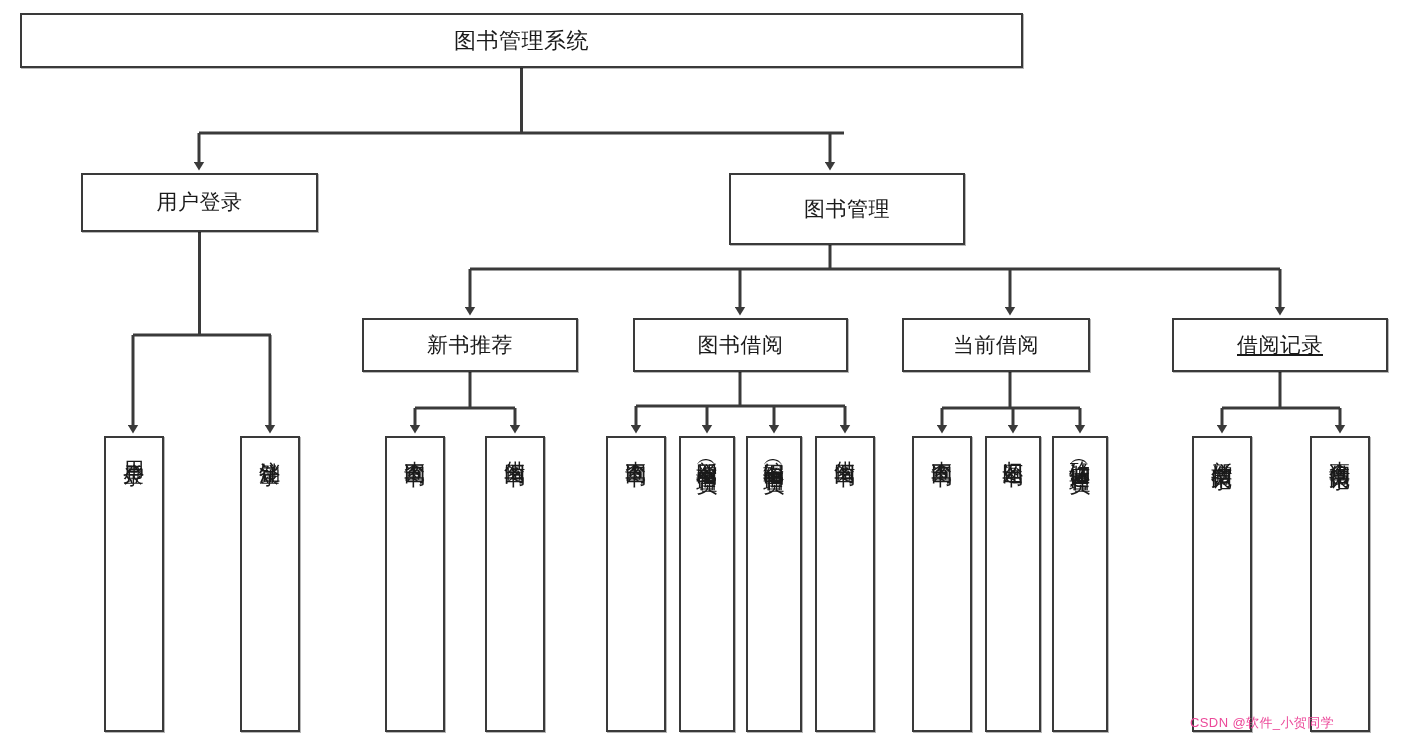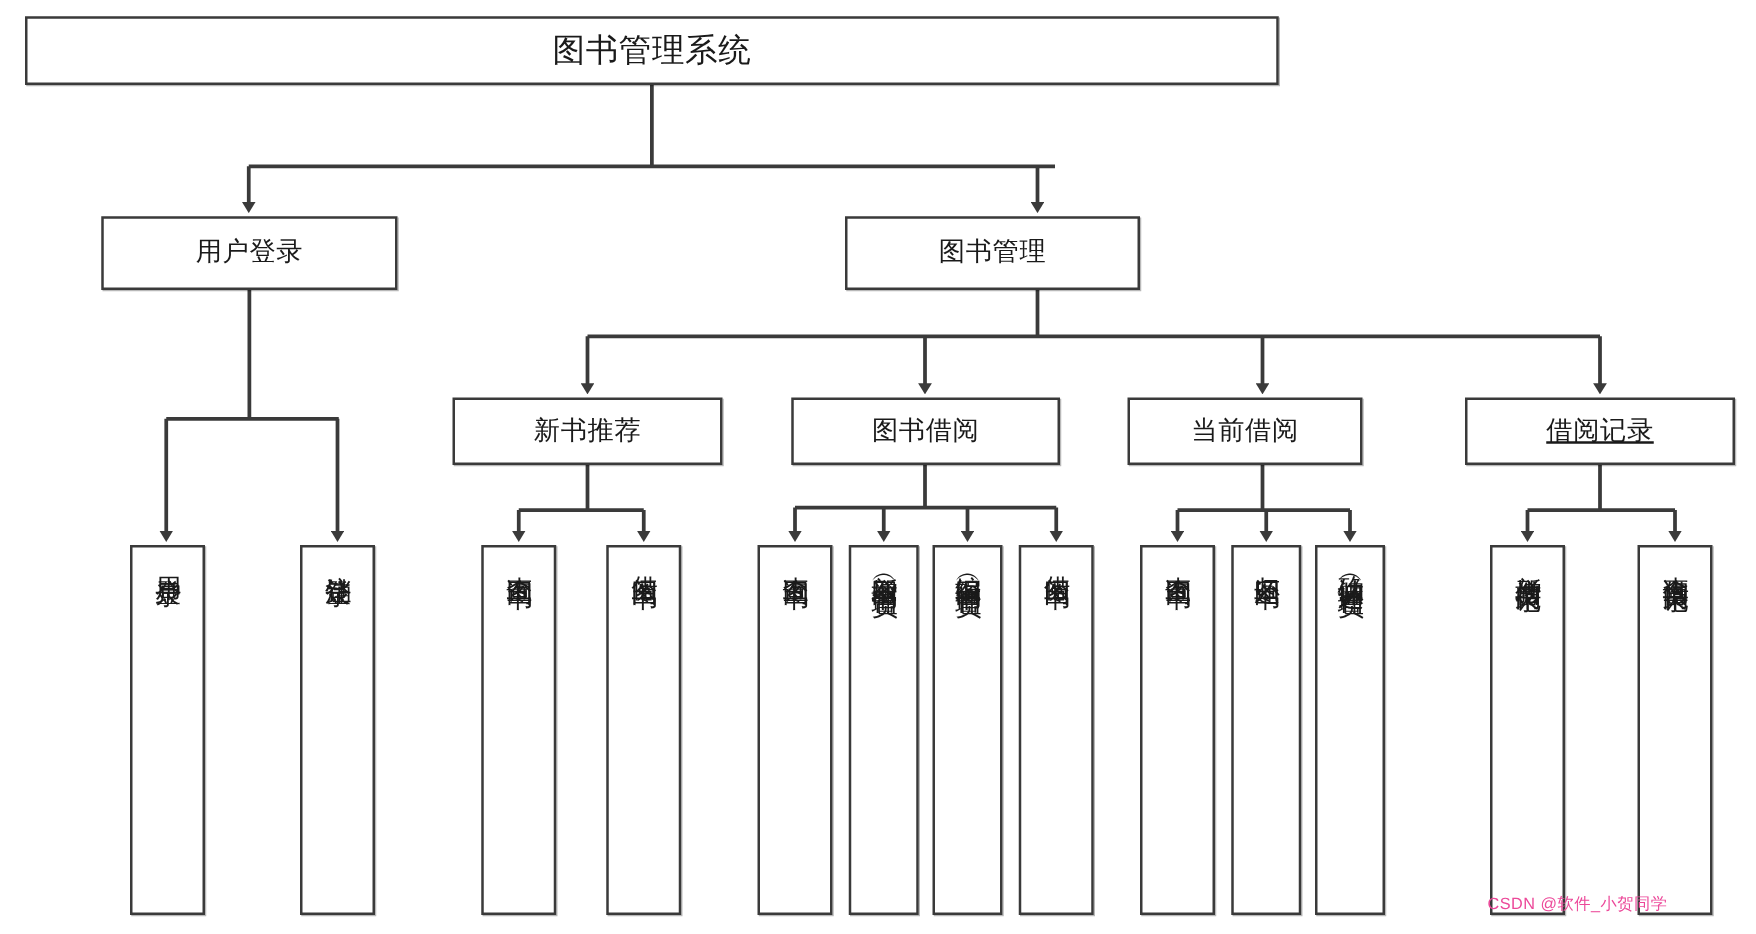--- a/index.html
+++ b/index.html
@@ -39,21 +39,21 @@
   .node-label {
     display: block;
     text-align: center;
     line-height: 1.18;
     letter-spacing: 0.5px;
   }
   .node.horiz .node-label {
     font-size: 21px;
   }
   .node.root .node-label {
-    font-size: 26px;
+    font-size: 22px;
   }
   .node.vert {
     padding: 6px 0;
     align-items: flex-start;
   }
   .node.vert .node-label {
     writing-mode: vertical-rl;
     text-orientation: upright;
     font-size: 21px;
     line-height: 1.12;
@@ -123,21 +123,21 @@
     </g>
   </svg>
 
   <div class="node horiz root" style="left: 20px; top: 13px; width: 1003px; height: 55px;">
     <span class="node-label">图书管理系统</span>
   </div>
 
   <div class="node horiz" style="left: 81px; top: 173px; width: 237px; height: 59px;">
     <span class="node-label">用户登录</span>
   </div>
-  <div class="node horiz" style="left: 676px; top: 173px; width: 236px; height: 59px;">
+  <div class="node horiz" style="left: 729px; top: 173px; width: 236px; height: 72px;">
     <span class="node-label">图书管理</span>
   </div>
 
   <div class="node horiz" style="left: 633px; top: 318px; width: 215px; height: 54px;">
     <span class="node-label">图书借阅</span>
   </div>
   <div class="node horiz" style="left: 362px; top: 318px; width: 216px; height: 54px;">
     <span class="node-label">新书推荐</span>
   </div>
   <div class="node horiz" style="left: 902px; top: 318px; width: 188px; height: 54px;">

